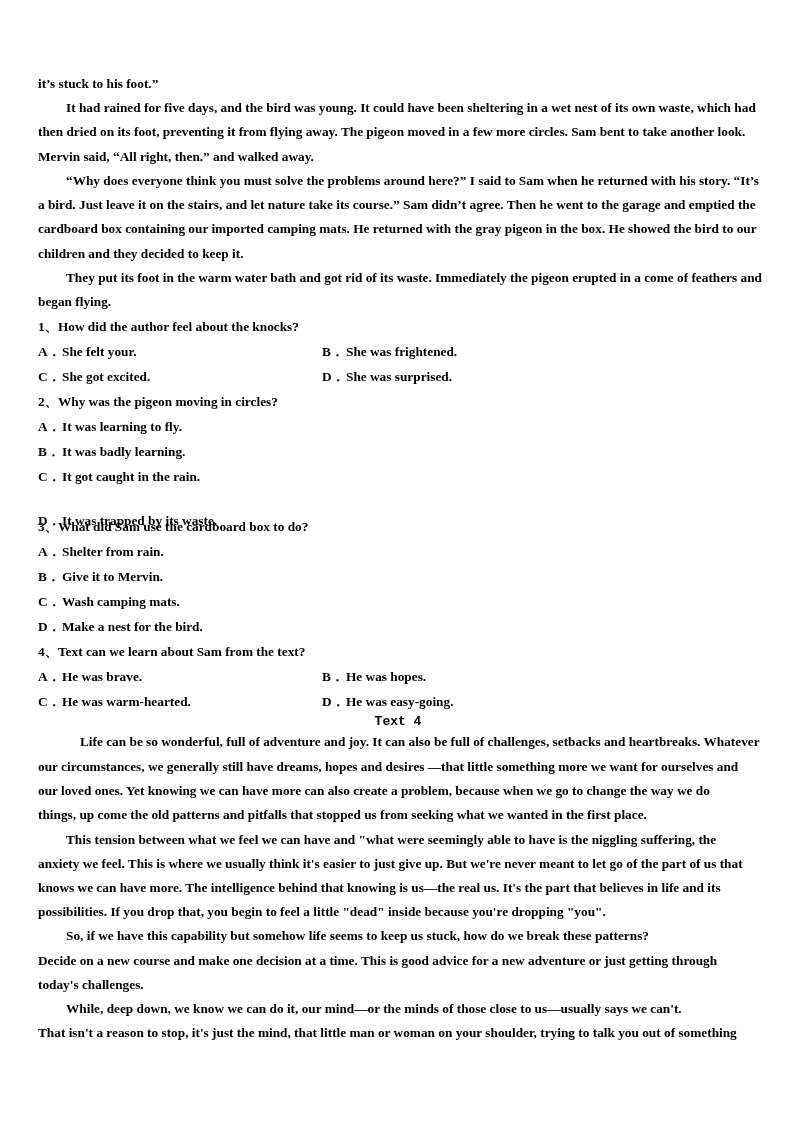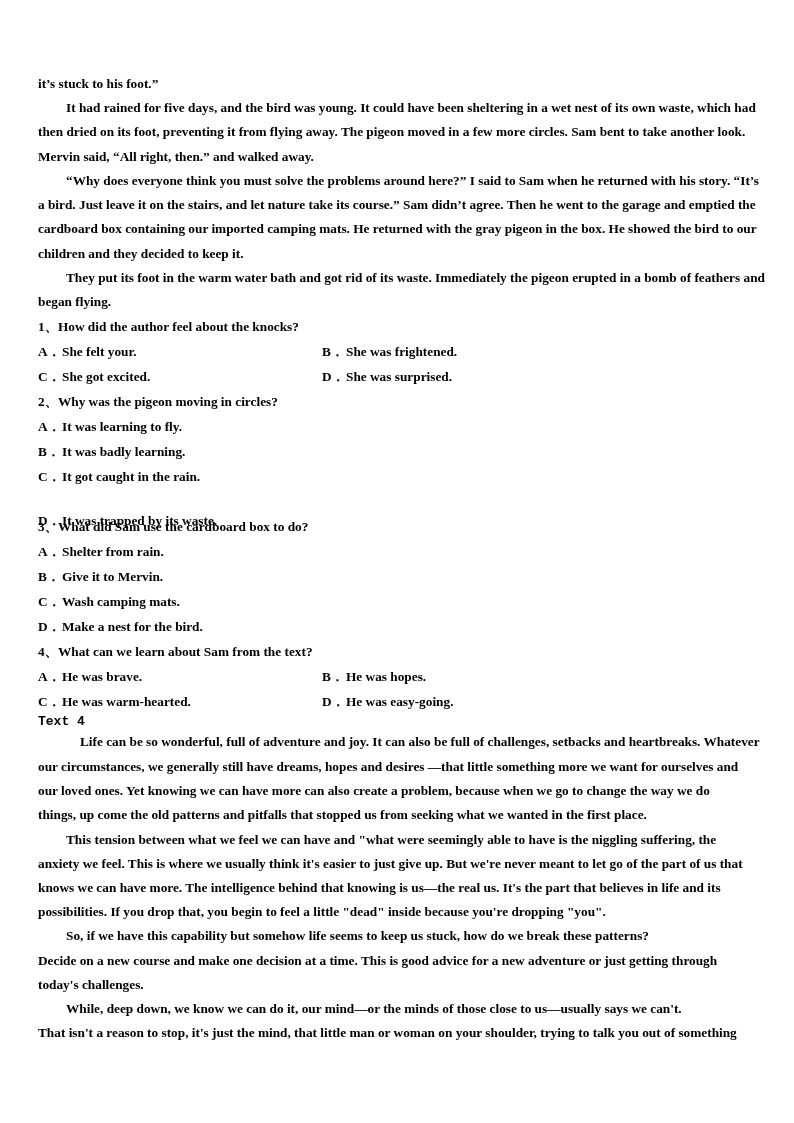--- a/index.html
+++ b/index.html
@@ -4,37 +4,37 @@
 <style>
   html, body { margin: 0; padding: 0; background: #ffffff; }
   body { width: 794px; height: 1123px; position: relative; overflow: hidden; }
   .page {
     position: absolute; left: 38px; top: 74px; width: 720px;
     font-family: "Liberation Serif", serif; font-size: 13.3px; color: #000;
   }
   .line { position: absolute; left: 0; white-space: nowrap; line-height: 16px; font-weight: bold; }
   .indent { padding-left: 28px; }
   .col-b { left: 276px; margin-left: 8px; }
-  .heading { font-family: "Liberation Mono", monospace; font-size: 13px; width: 720px; text-align: left; left: 0; }
+  .heading { font-family: "Liberation Mono", monospace; font-size: 13px; width: 720px; text-align: center; left: 0; }
   .opt-letter { display: inline-block; width: 24px; }
 </style>
 </head>
 <body>
 
 <div class="page">
 
   <div class="line" style="top:2px">it’s stuck to his foot.”</div>
   <div class="line indent" style="top:26px">It had rained for five days, and the bird was young. It could have been sheltering in a wet nest of its own waste, which had</div>
   <div class="line" style="top:50px">then dried on its foot, preventing it from flying away. The pigeon moved in a few more circles. Sam bent to take another look.</div>
   <div class="line" style="top:75px">Mervin said, “All right, then.” and walked away.</div>
   <div class="line indent" style="top:99px">“Why does everyone think you must solve the problems around here?” I said to Sam when he returned with his story. “It’s</div>
   <div class="line" style="top:123px">a bird. Just leave it on the stairs, and let nature take its course.” Sam didn’t agree. Then he went to the garage and emptied the</div>
   <div class="line" style="top:147px">cardboard box containing our imported camping mats. He returned with the gray pigeon in the box. He showed the bird to our</div>
   <div class="line" style="top:172px">children and they decided to keep it.</div>
-  <div class="line indent" style="top:196px">They put its foot in the warm water bath and got rid of its waste. Immediately the pigeon erupted in a bomb of feathers and</div>
+  <div class="line indent" style="top:196px">They put its foot in the warm water bath and got rid of its waste. Immediately the pigeon erupted in a come of feathers and</div>
   <div class="line" style="top:220px">began flying.</div>
 
   <div class="line" style="top:245px">
     <span>1、</span><span>How did the author feel about the knocks?</span>
   </div>
   <div class="line" style="top:270px">
     <span class="opt-letter">A．</span><span>She felt your.</span>
   </div>
   <div class="line col-b" style="top:270px">
     <span class="opt-letter">B．</span><span>She was frightened.</span>
@@ -72,21 +72,21 @@
     <span class="opt-letter">B．</span><span>Give it to Mervin.</span>
   </div>
   <div class="line" style="top:520px">
     <span class="opt-letter">C．</span><span>Wash camping mats.</span>
   </div>
   <div class="line" style="top:545px">
     <span class="opt-letter">D．</span><span>Make a nest for the bird.</span>
   </div>
 
   <div class="line" style="top:570px">
-    <span>4、</span><span>What can we learn about Sam from the text?</span>
+    <span>4、</span><span>Text can we learn about Sam from the text?</span>
   </div>
   <div class="line" style="top:595px">
     <span class="opt-letter">A．</span><span>He was brave.</span>
   </div>
   <div class="line col-b" style="top:595px">
     <span class="opt-letter">B．</span><span>He was hopes.</span>
   </div>
   <div class="line" style="top:620px">
     <span class="opt-letter">C．</span><span>He was warm-hearted.</span>
   </div>

